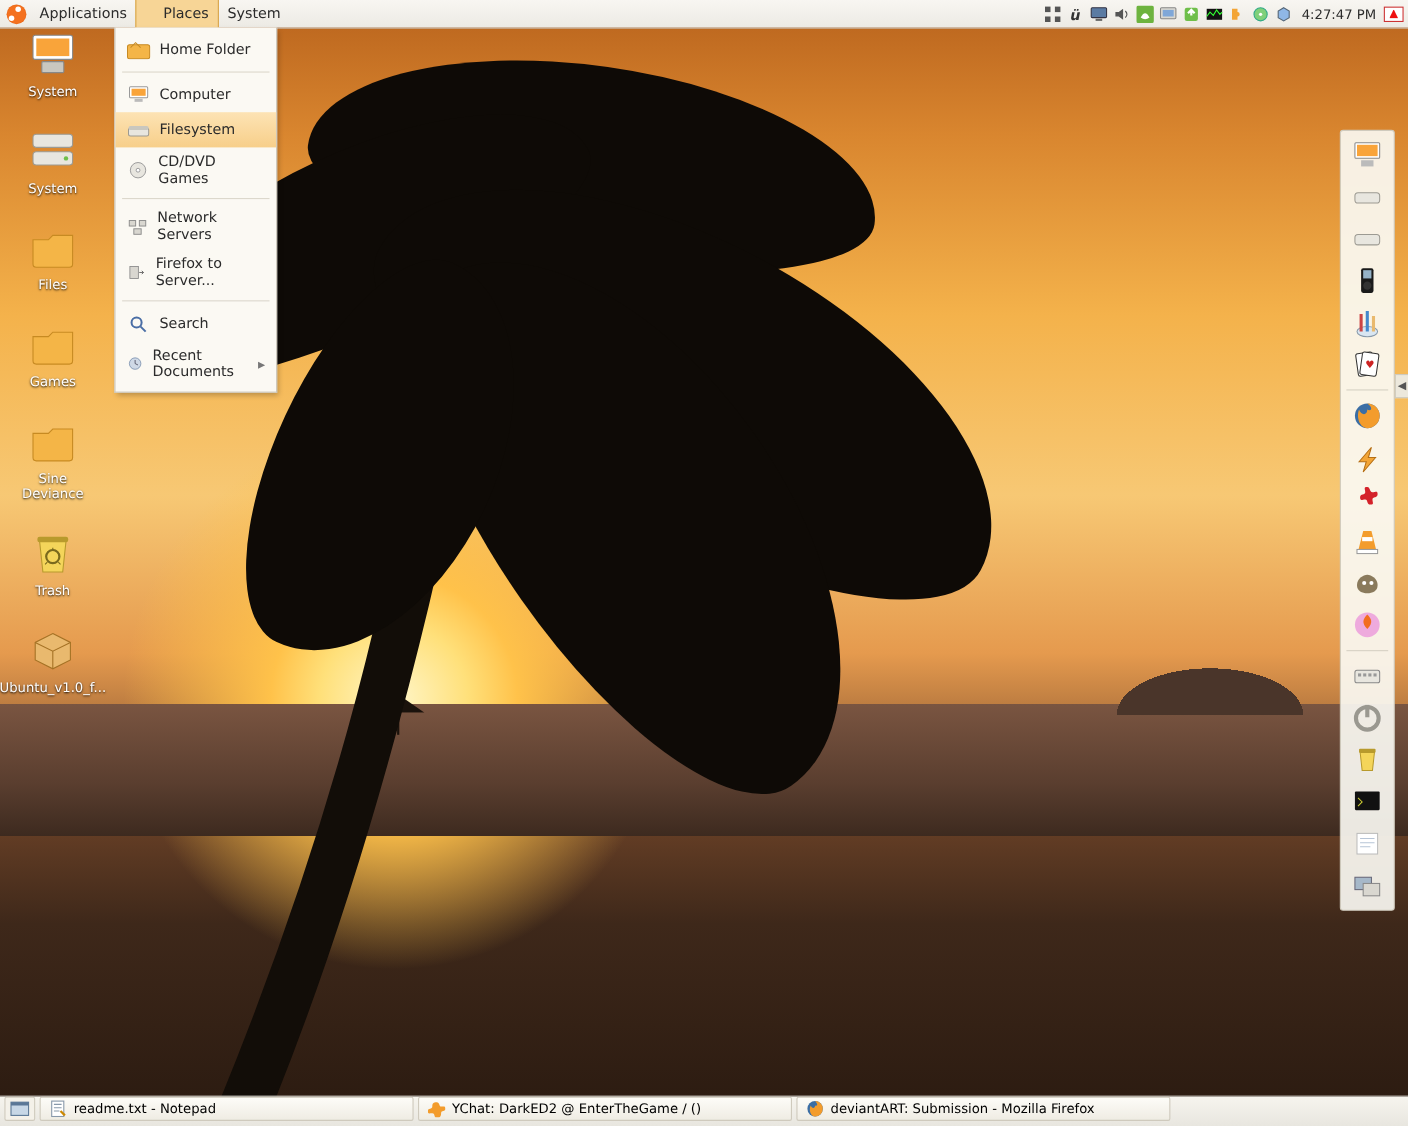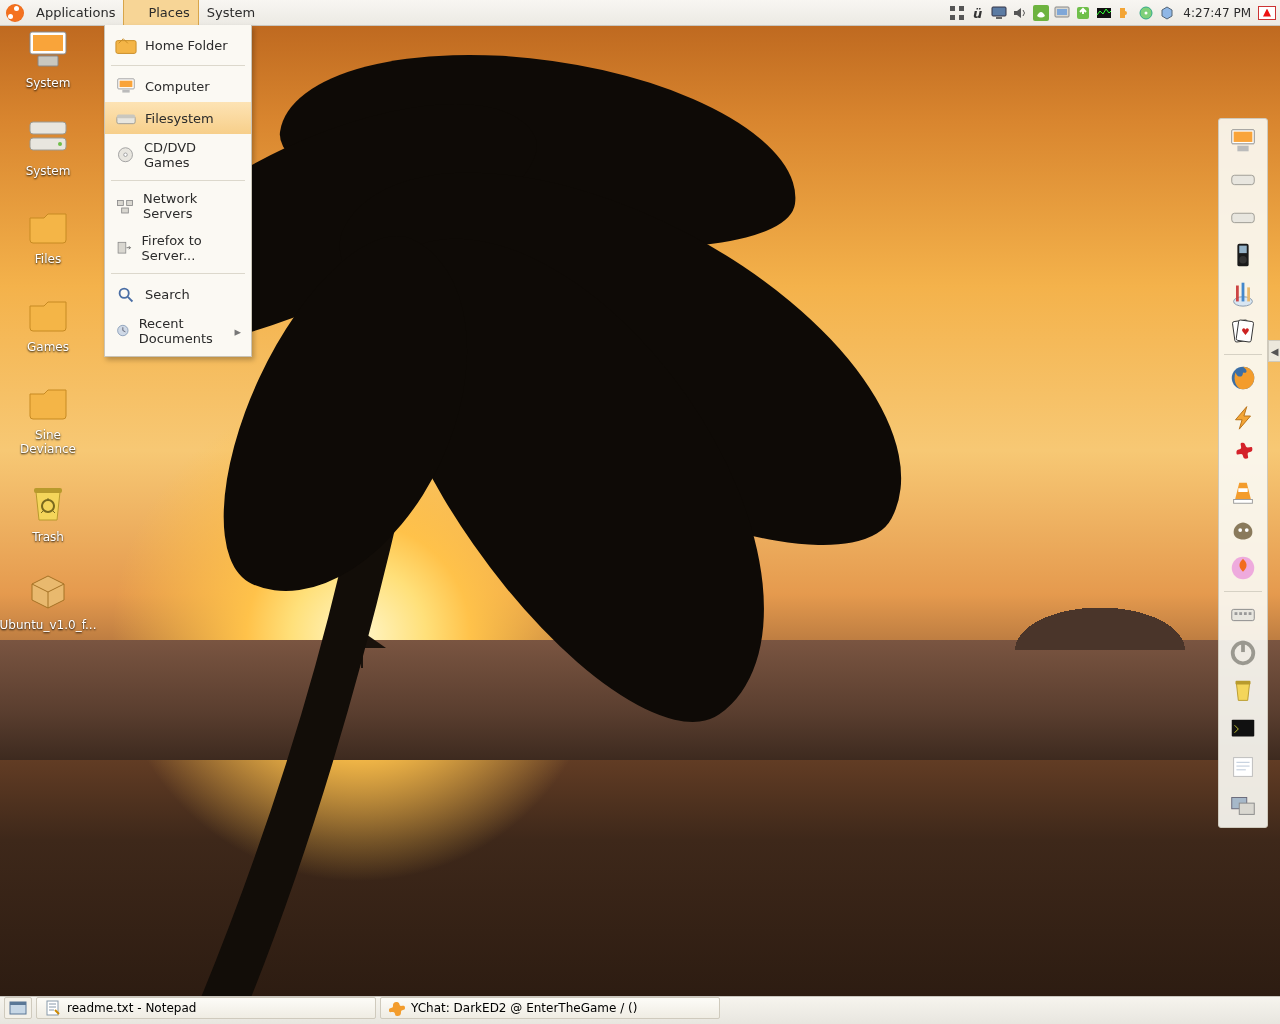--- a/index.html
+++ b/index.html
@@ -500,13 +500,20 @@
           <path d="M10 10l4 4" stroke="#c80" stroke-width="2"></path>
         </svg></span>
     <span>readme.txt - Notepad</span>
   </div>
   <div class="task">
     <span class="tico"><svg viewBox="0 0 16 16">
           <path d="M8 2c3 0 2 4 4 4s4-1 4 2-4 1-4 4-1 4-4 4-1-4-4-4-4 1-4-2 4-1 4-4 1-4 4-4z" fill="#f39c2c"></path>
         </svg></span>
     <span>YChat: DarkED2 @ EnterTheGame /  ()</span>
   </div>
+  <div class="task">
+    <span class="tico"><svg viewBox="0 0 16 16">
+          <circle cx="8" cy="8" r="7" fill="#3b6ea5"></circle>
+          <path d="M8 1a7 7 0 0 1 0 14C4 15 2 9 4 5c1 3 4 3 4 0 2 1 3-1 0-4z" fill="#f39c2c"></path>
+        </svg></span>
+    <span>deviantART: Submission - Mozilla Firefox</span>
+  </div>
 </div>
 
 </body></html>

